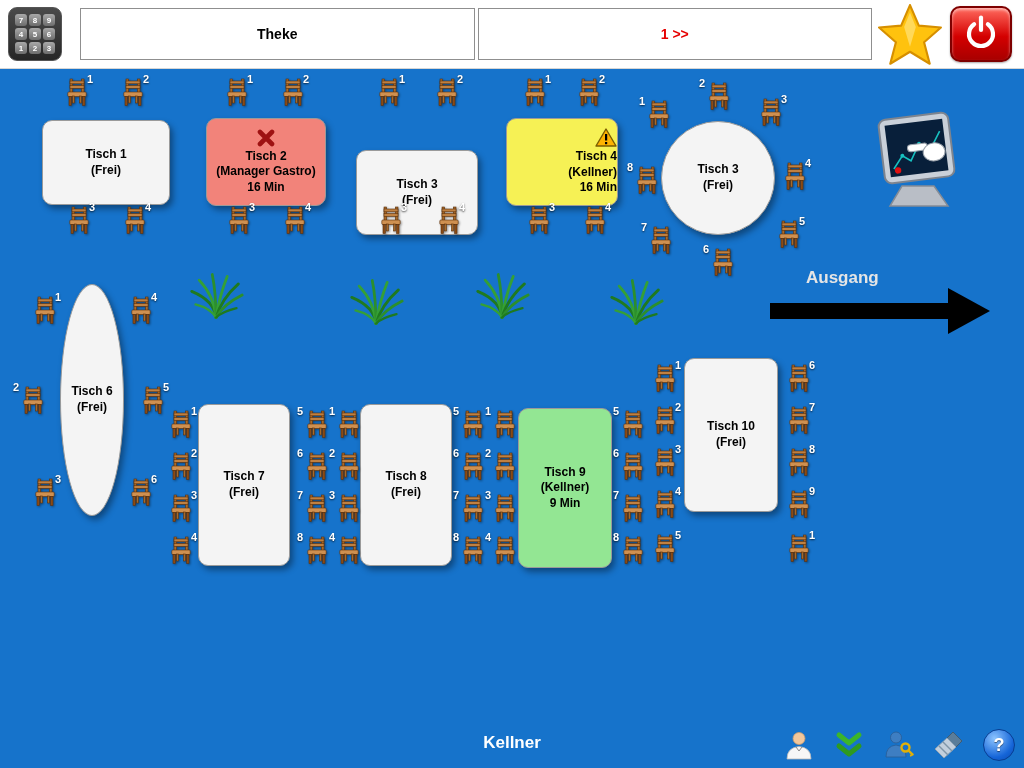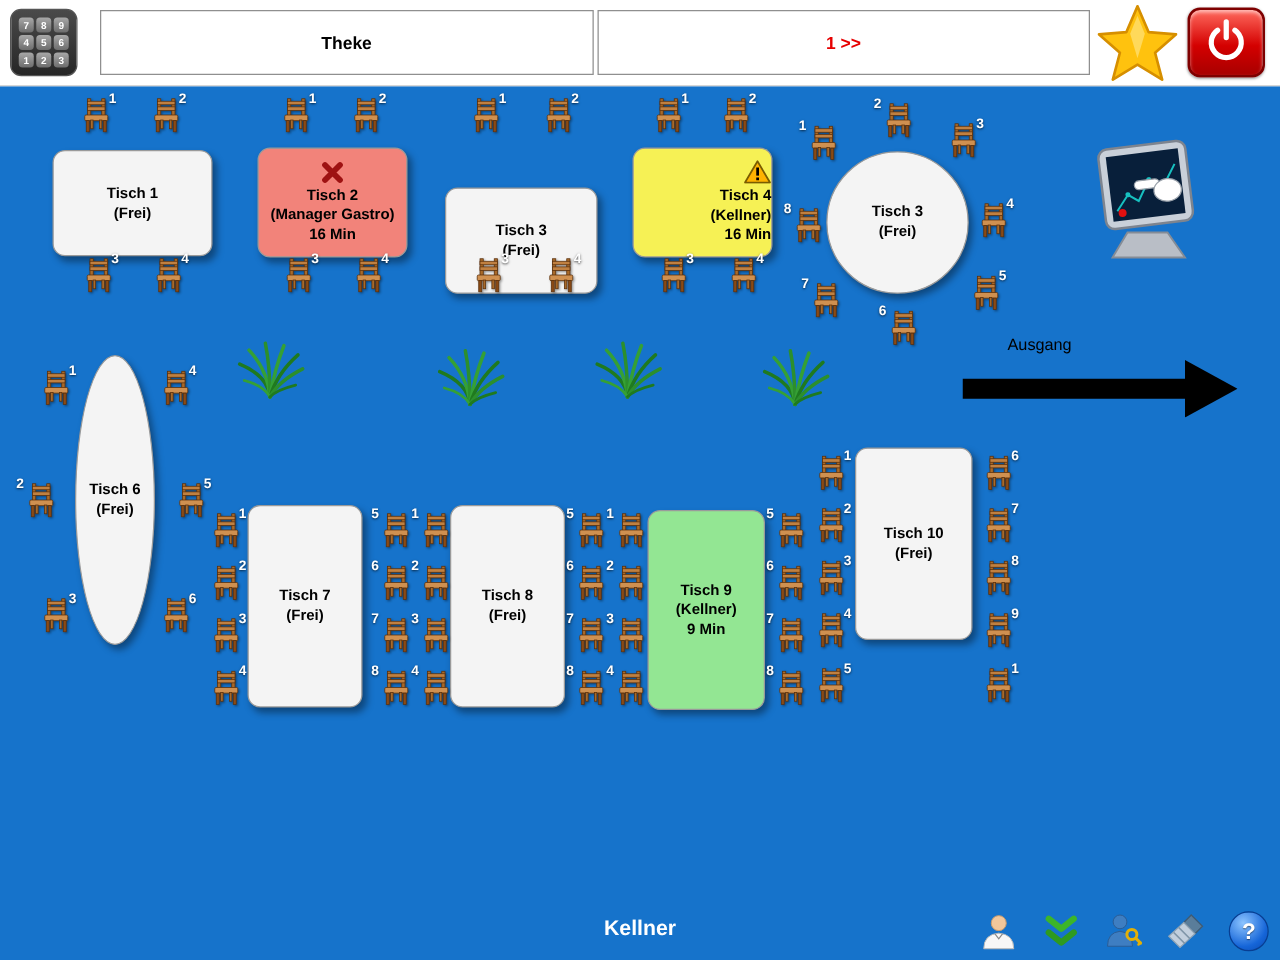--- a/index.html
+++ b/index.html
@@ -31,21 +31,21 @@
     font-weight:bold;font-size:12px;color:#000;line-height:1.3;cursor:pointer;
     box-shadow:3px 4px 6px rgba(0,0,0,.38)}
   .table.circle{border-radius:50%}
   .table .ticon{margin-bottom:2px;line-height:0}
   .chair{position:absolute;width:22px;height:28px;cursor:pointer}
   .chair svg{display:block;width:22px;height:28px;filter:drop-shadow(1px 1px 1px rgba(0,0,0,.4))}
   .chair .num{position:absolute;top:-5px;font-size:11px;font-weight:bold;color:#fff;text-shadow:0 1px 2px rgba(0,0,0,.7)}
   .chair .num.r{left:21px}
   .chair .num.l{left:-9px}
   .plant{position:absolute;width:56px;height:48px}
-  .exit-label{position:absolute;left:806px;top:268px;color:#000000;font-weight:normal;font-size:13px}
+  .exit-label{position:absolute;left:806px;top:268px;color:#e5e5e5;font-weight:bold;font-size:17px}
   .exit-arrow{position:absolute;left:770px;top:288px;width:220px;height:46px}
   .touchscreen{position:absolute;left:872px;top:110px;width:92px;height:102px;cursor:pointer}
   
   .footer-title{position:absolute;left:0;top:733px;width:1024px;text-align:center;color:#fff;font-weight:bold;font-size:17px}
   .footer-icons{position:absolute;right:8px;top:728px;display:flex;gap:16px}
   .fi{width:34px;height:34px;display:flex;align-items:center;justify-content:center;cursor:pointer}
   .help-circle{width:30px;height:30px;border-radius:50%;
     background:radial-gradient(circle at 35% 28%, #8cc4ff, #1565d8 65%, #0a4ab0);
     border:1px solid #083e92;color:#fff;font-weight:bold;font-size:18px;
     display:flex;align-items:center;justify-content:center;text-shadow:0 1px 1px rgba(0,0,0,.5)}

